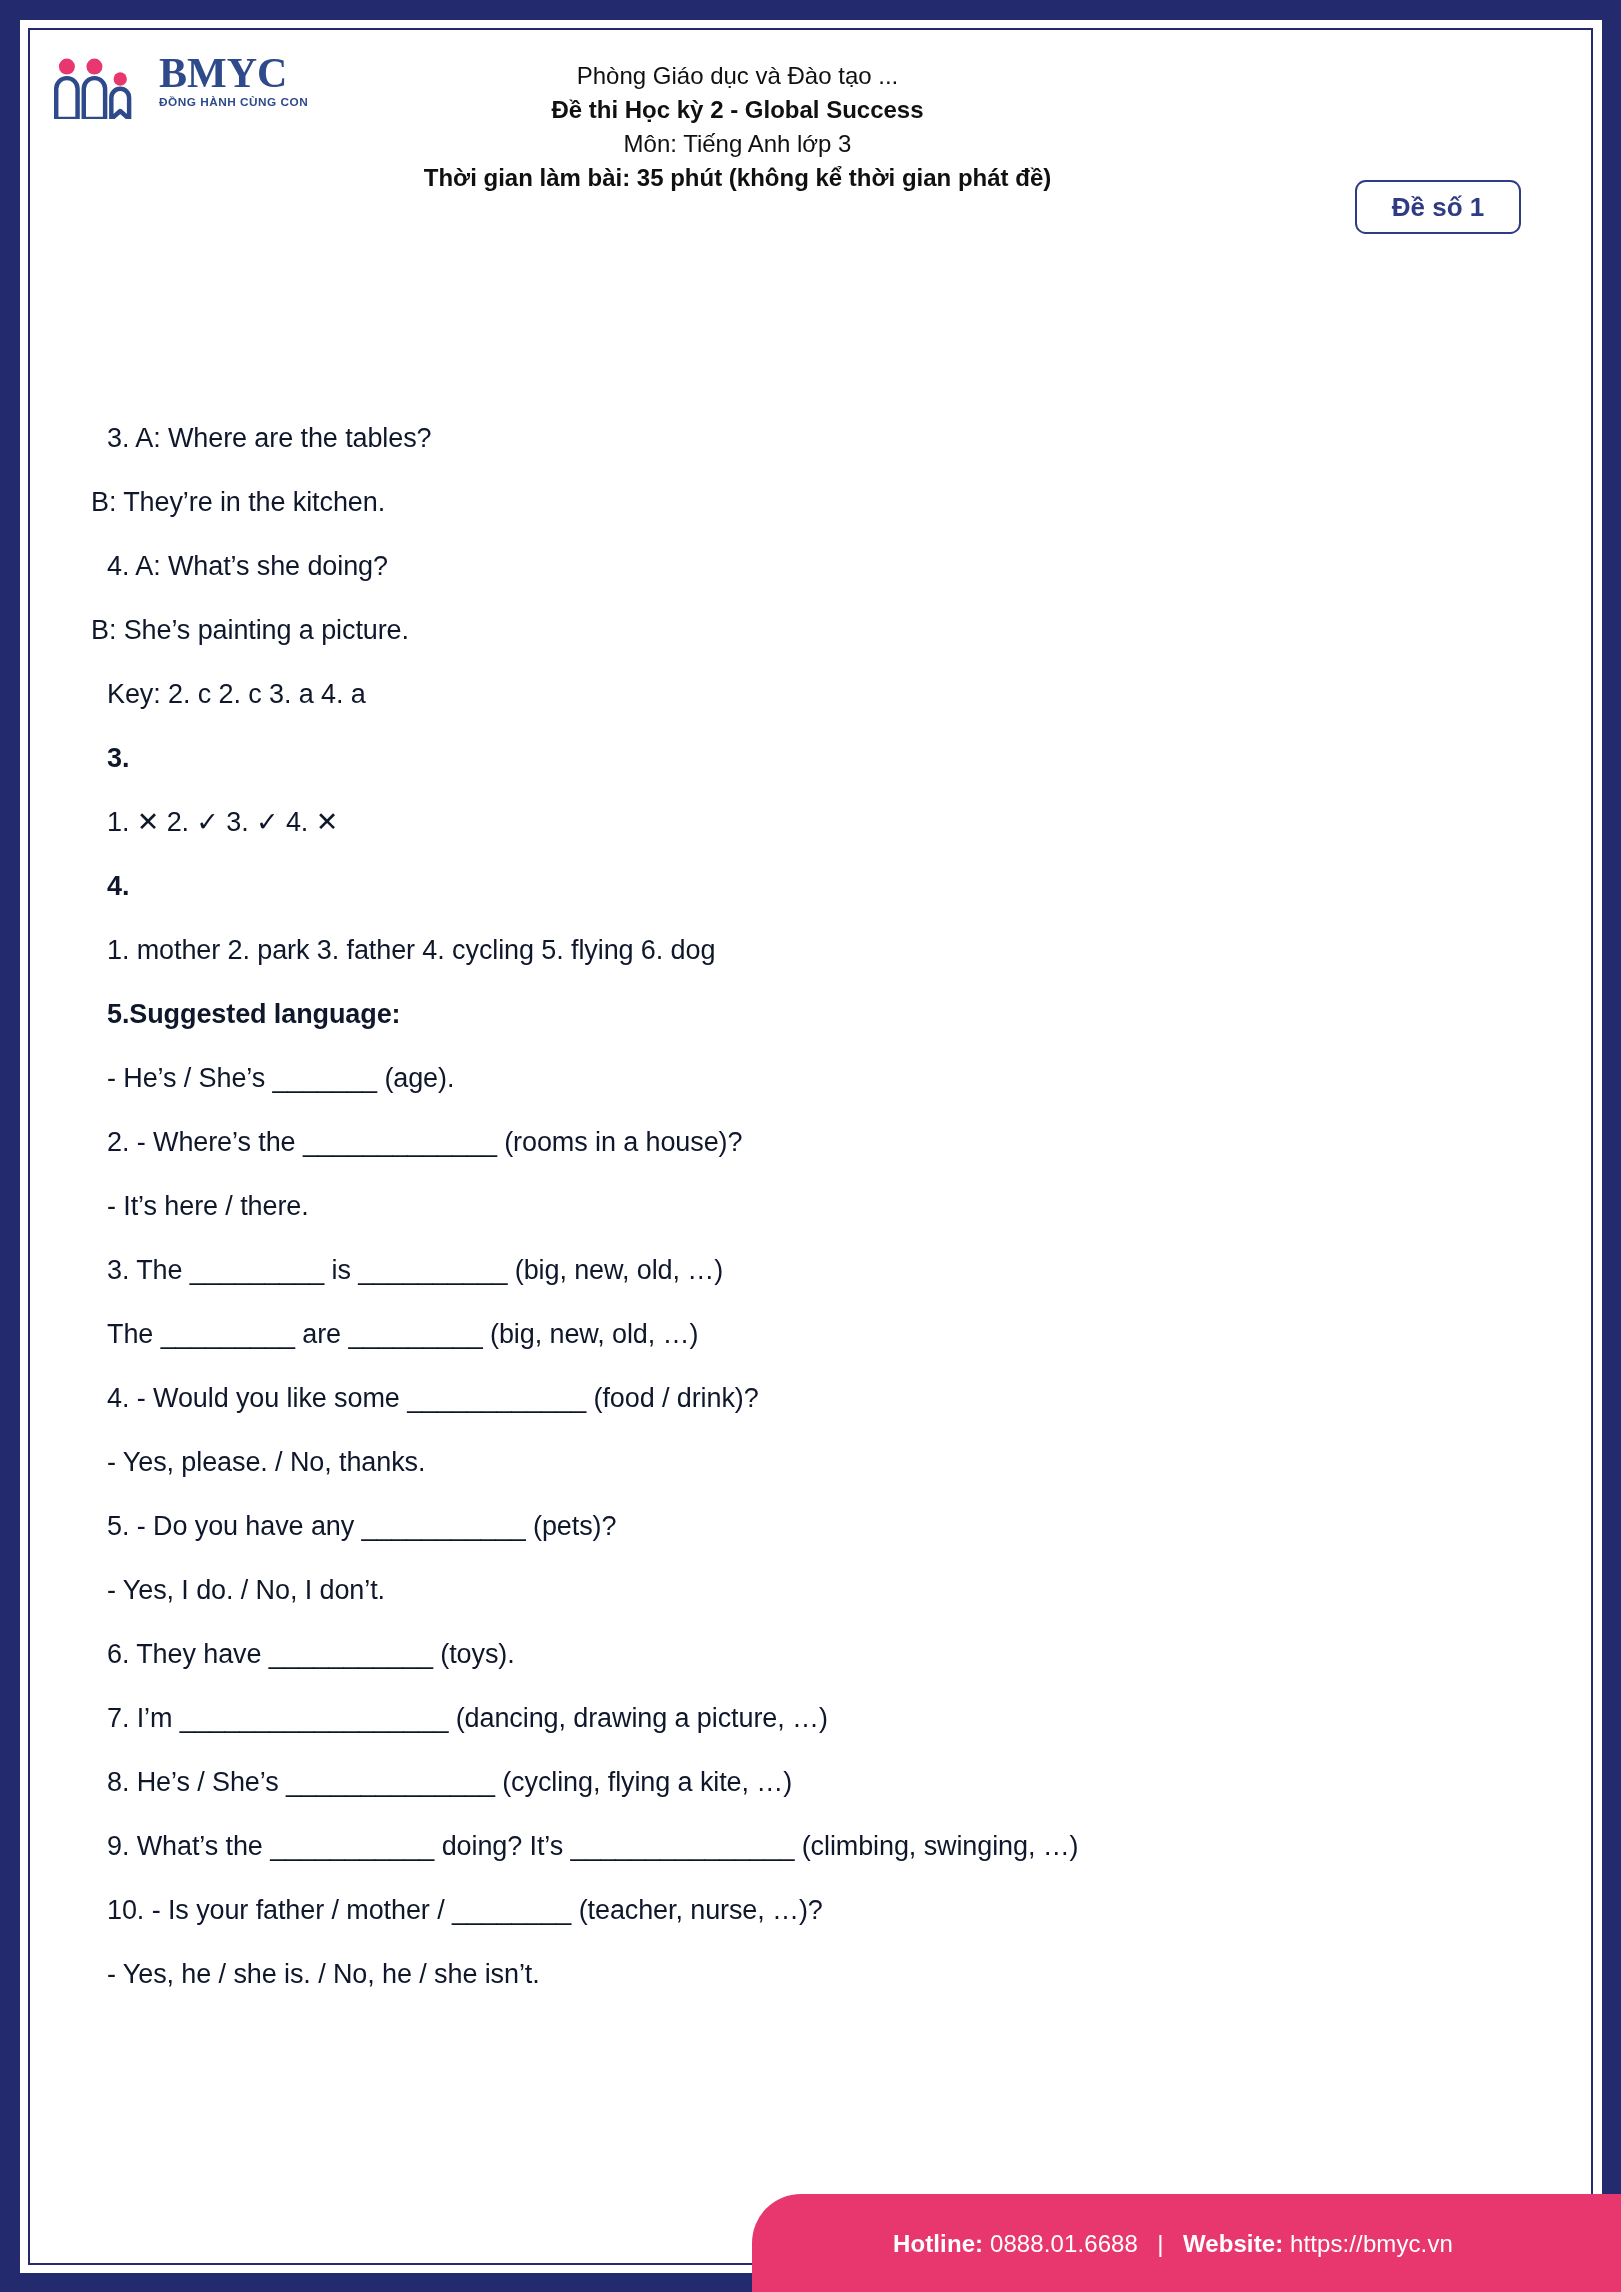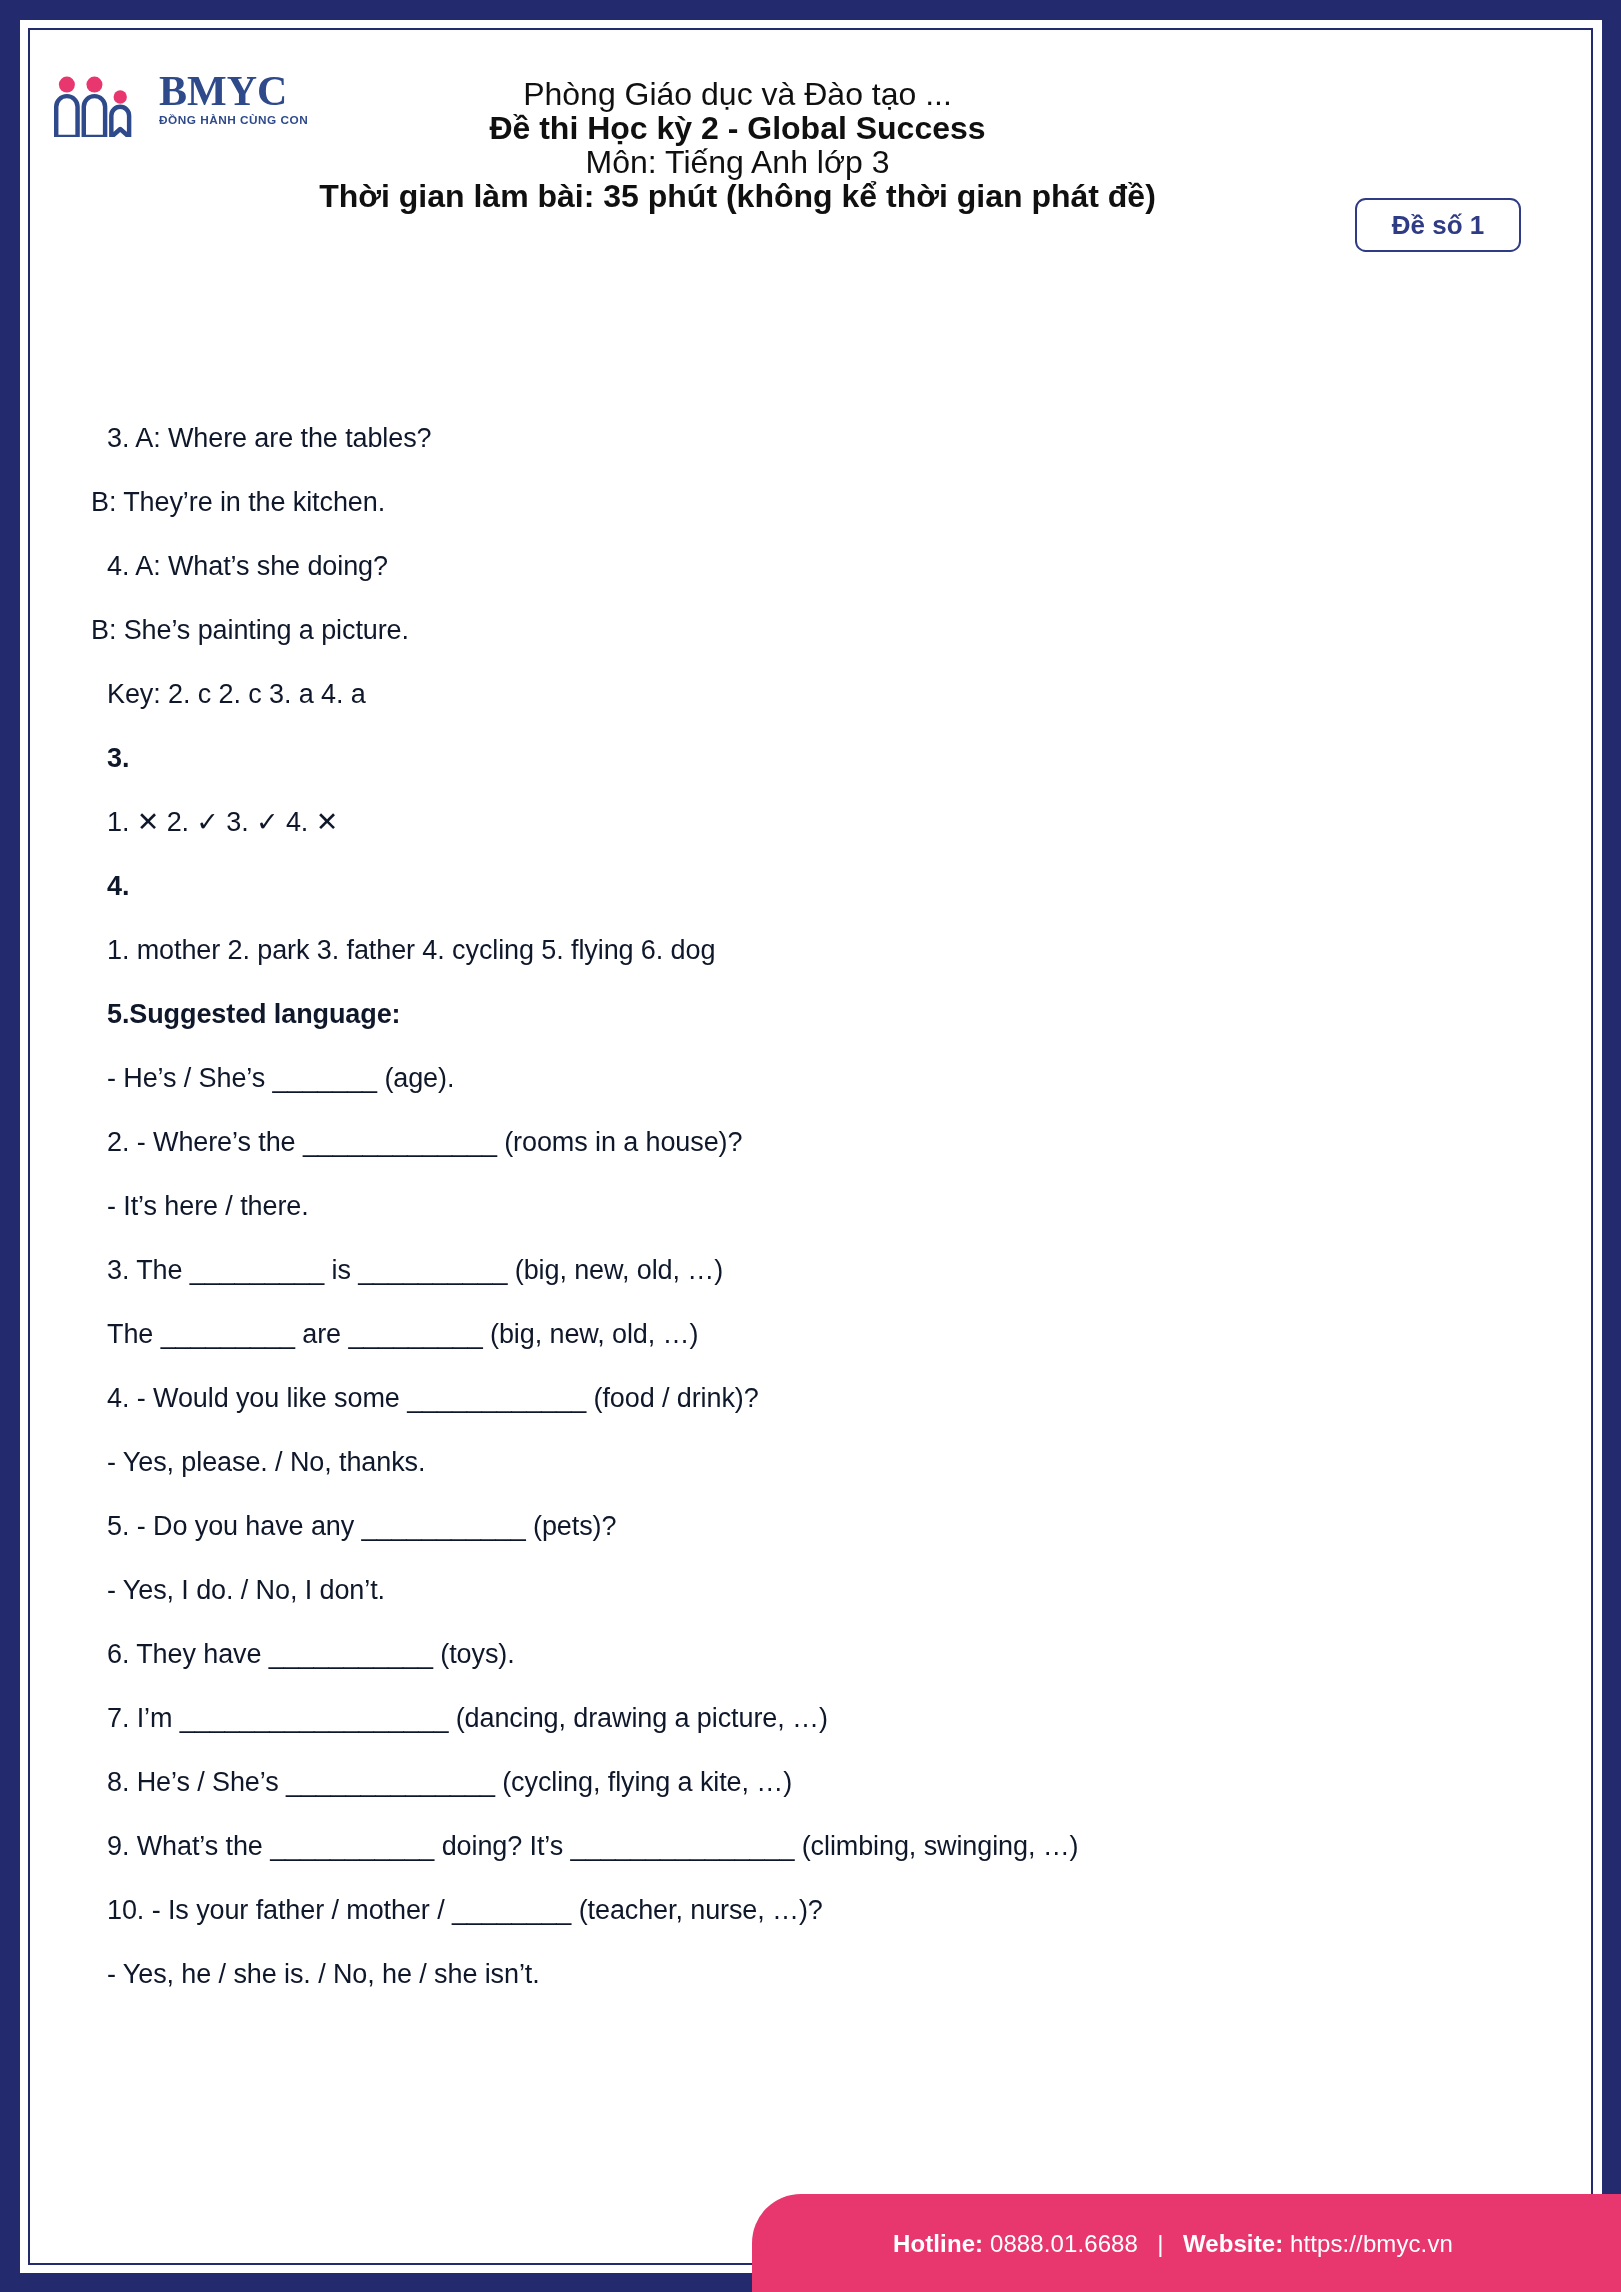--- a/index.html
+++ b/index.html
@@ -53,21 +53,21 @@
     left: 30px; top: 30px;
     width: 1560px;
     height: 2232px;
     background: #ffffff;
     overflow: hidden;
   }
 
   
   .header {
     position: absolute;
-    left: 0; top: 18px;
+    left: 0; top: 0;
     width: 1560px;
     height: 269px;
   }
   .logo {
     position: absolute;
     left: 18px;
     top: 19.7px;
     width: 269px;
     height: 81px;
   }
@@ -102,21 +102,21 @@
 
   .title-block {
     position: absolute;
     left: 170px;
     top: 29px;
     width: 1075px;
     text-align: center;
   }
   .title-line {
     font-family: "Liberation Sans", sans-serif;
-    font-size: 32px;
+    font-size: 24px;
     color: #101010;
     line-height: 34px;
     white-space: nowrap;
   }
   .title-line.bold { font-weight: 700; }
 
   .exam-badge {
     position: absolute;
     left: 1325px;
     top: 150px;

